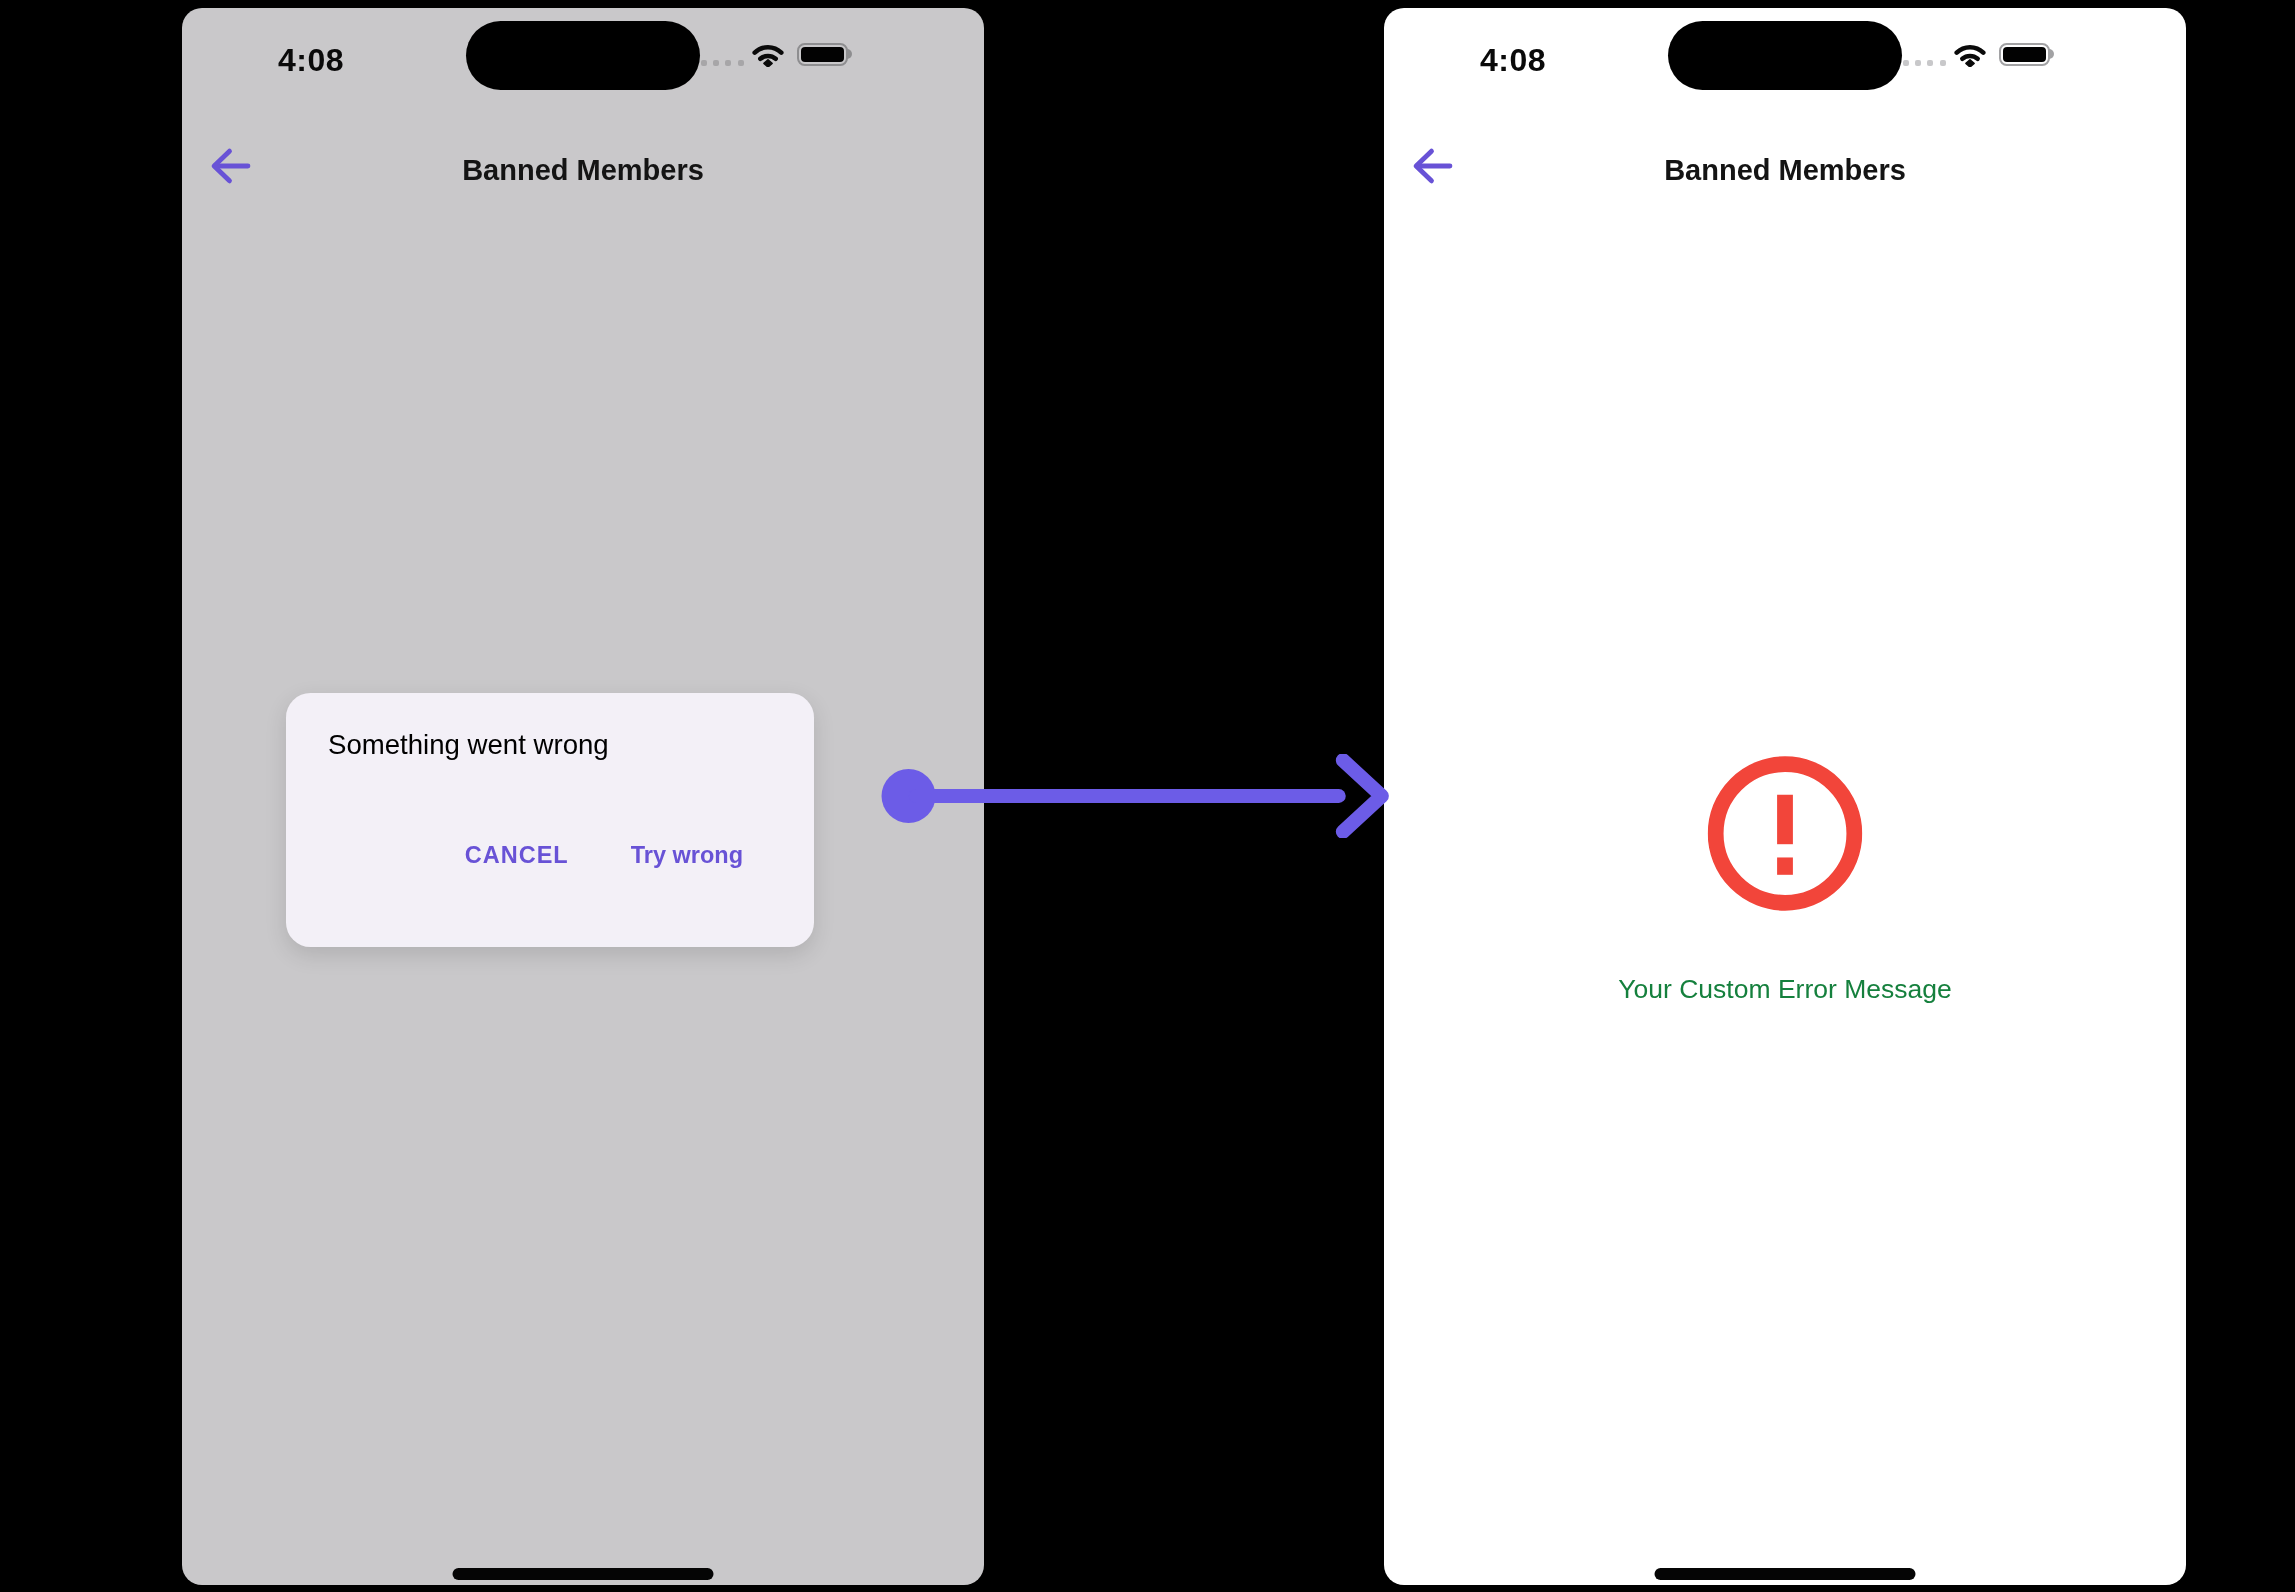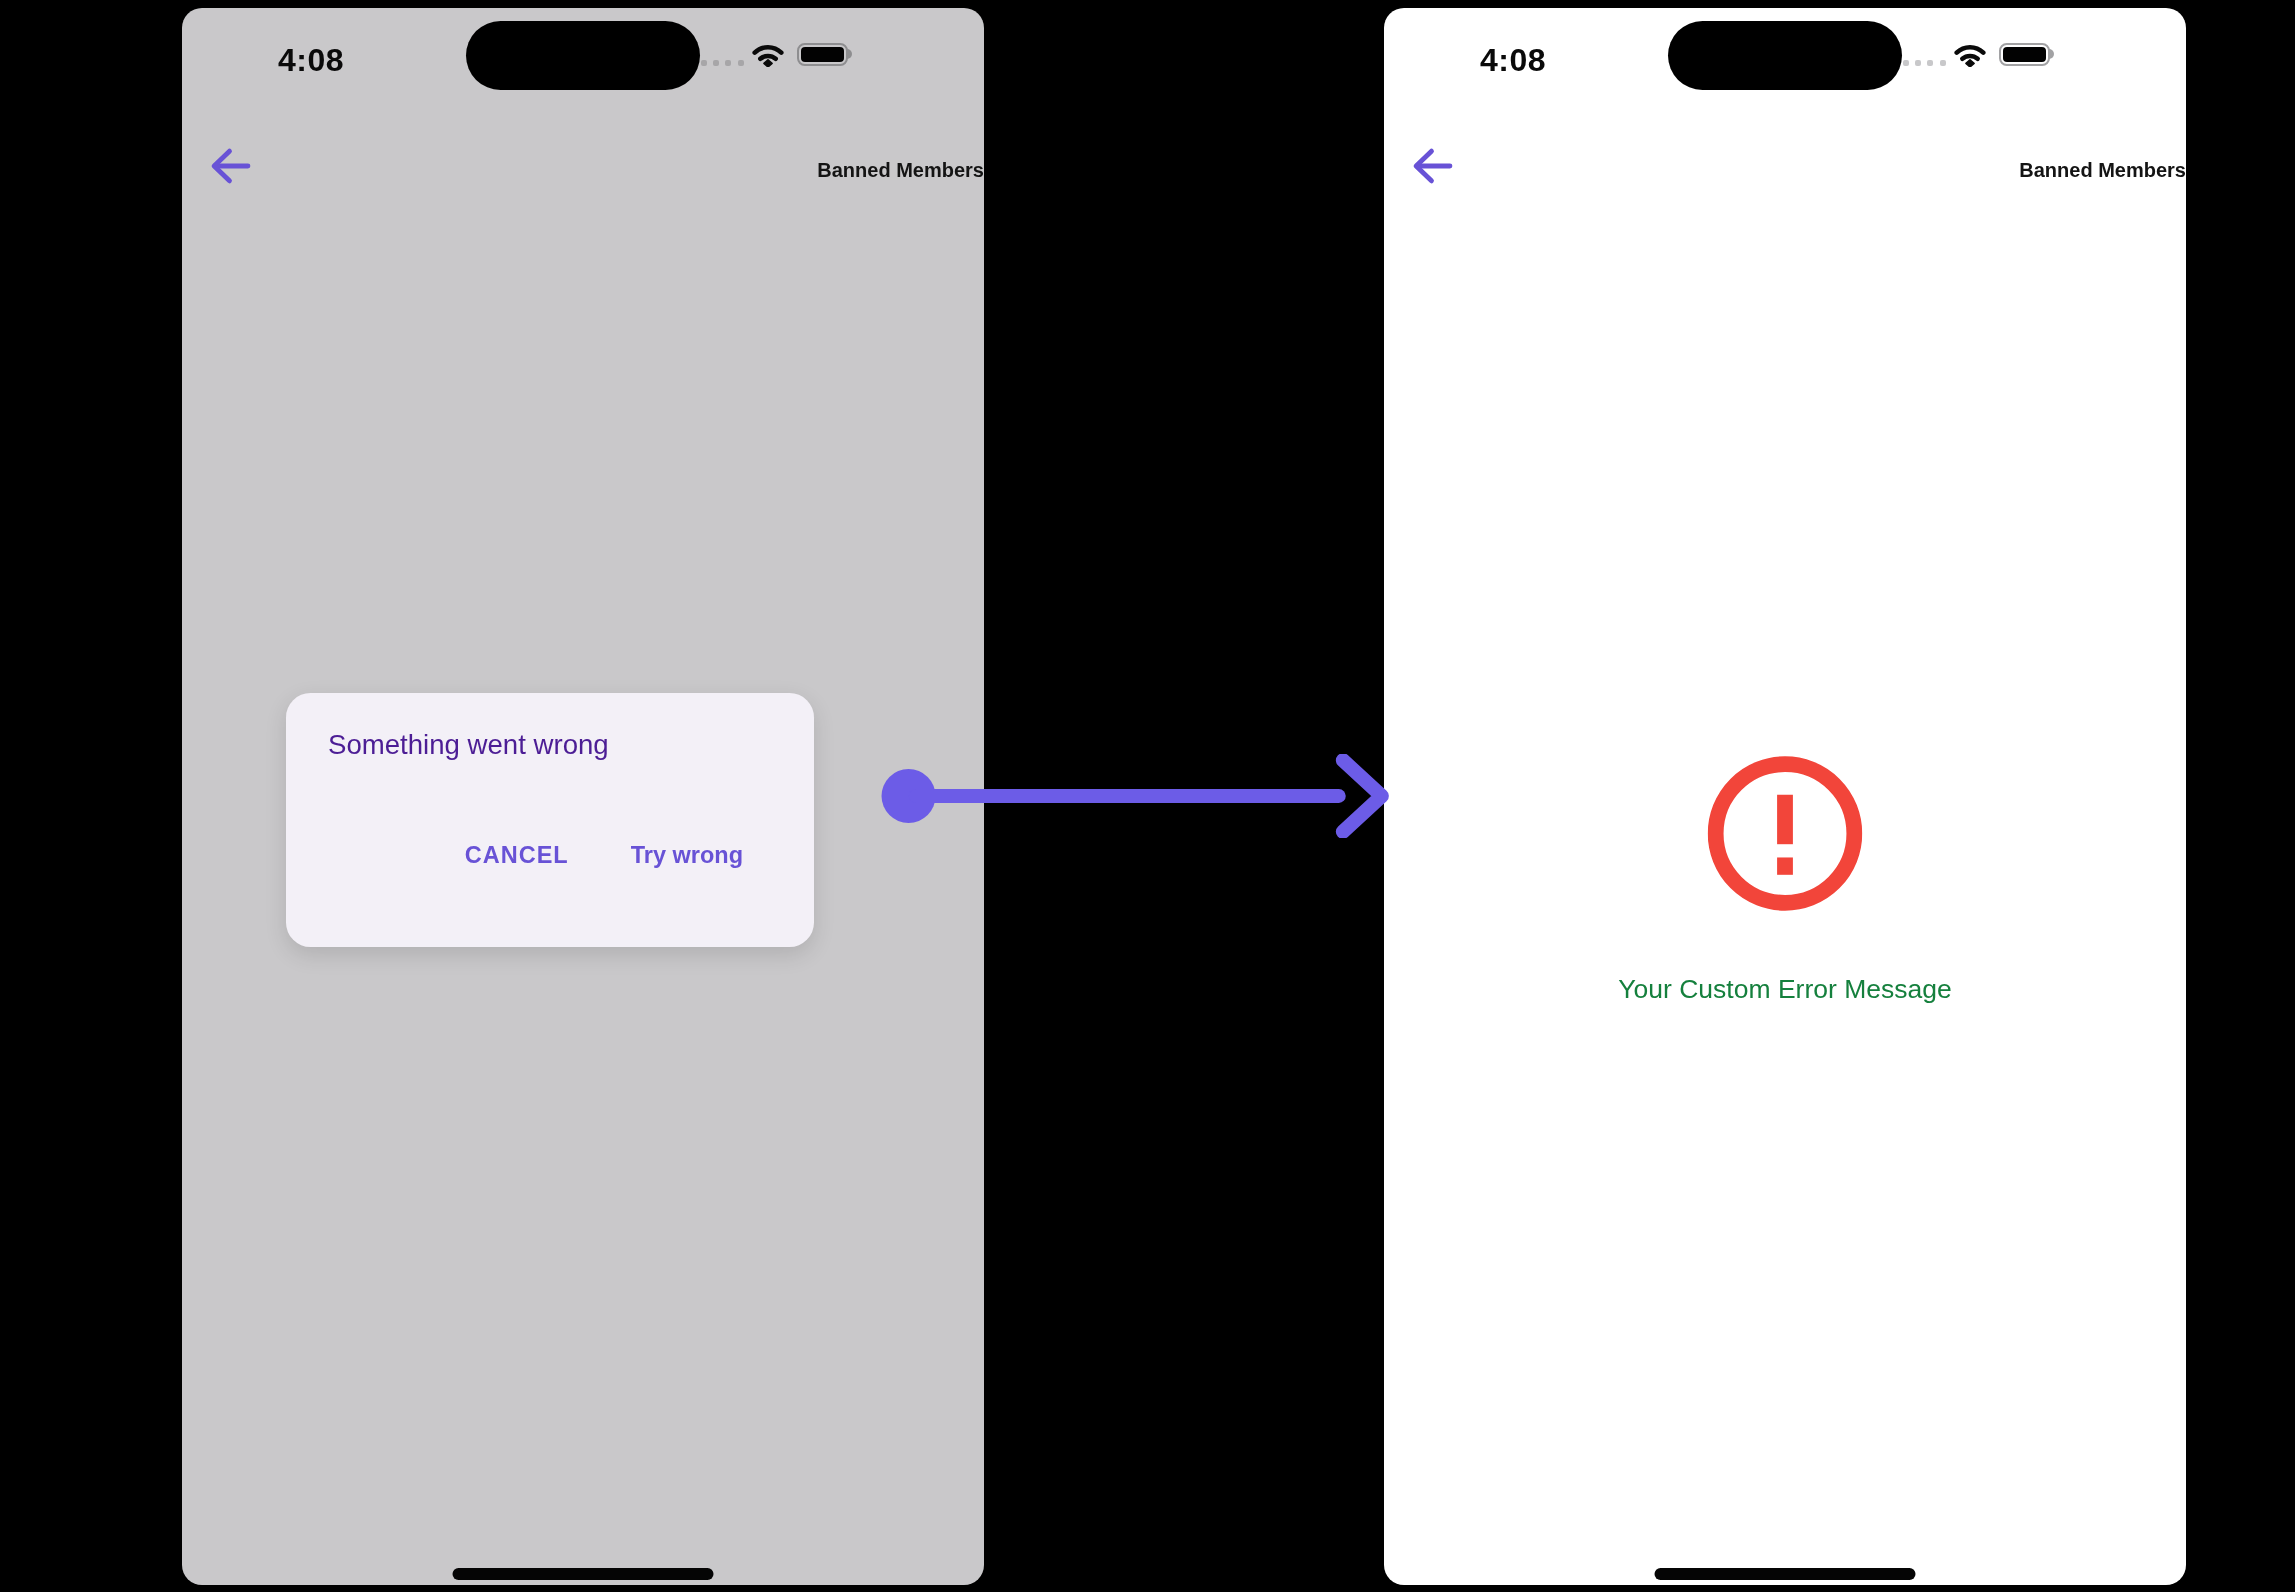--- a/index.html
+++ b/index.html
@@ -58,33 +58,33 @@
 
   
   .back-btn{
     position:absolute;left:28px;top:139px;width:41px;height:38px;
     background:none;border:none;cursor:pointer;
   }
   .back-btn svg{display:block;width:100%;height:100%;}
   .back-stroke{stroke:var(--accent-purple);stroke-width:9.5;fill:none;
     stroke-linecap:round;stroke-linejoin:round;}
   .page-title{
-    position:absolute;top:142px;left:0;width:100%;text-align:right;
-    font-size:20px;line-height:41px;font-weight:600;color:var(--text-primary);
+    position:absolute;top:142px;left:0;width:100%;text-align:center;
+    font-size:29px;line-height:41px;font-weight:600;color:var(--text-primary);
   }
 
   
   .dialog{
     position:absolute;left:104px;top:685px;width:528px;height:254px;
     background:var(--dialog-surface);border-radius:24.5px;
     box-shadow:0 7.1px 22.5px rgba(0,0,0,0.12);
   }
   .dialog-title{
     position:absolute;left:42px;top:34px;font-size:27.6px;line-height:35px;
-    font-weight:400;color:#4c1d95;
+    font-weight:400;color:#000000;
   }
   .dialog-actions{
     position:absolute;top:148px;right:71px;display:flex;gap:62px;align-items:center;
   }
   .dialog-actions button{
     background:none;border:none;cursor:pointer;
     font-family:"Liberation Sans",sans-serif;
     font-size:23.5px;line-height:29px;font-weight:700;color:var(--accent-purple);
   }
   .btn-cancel{letter-spacing:1px;}

